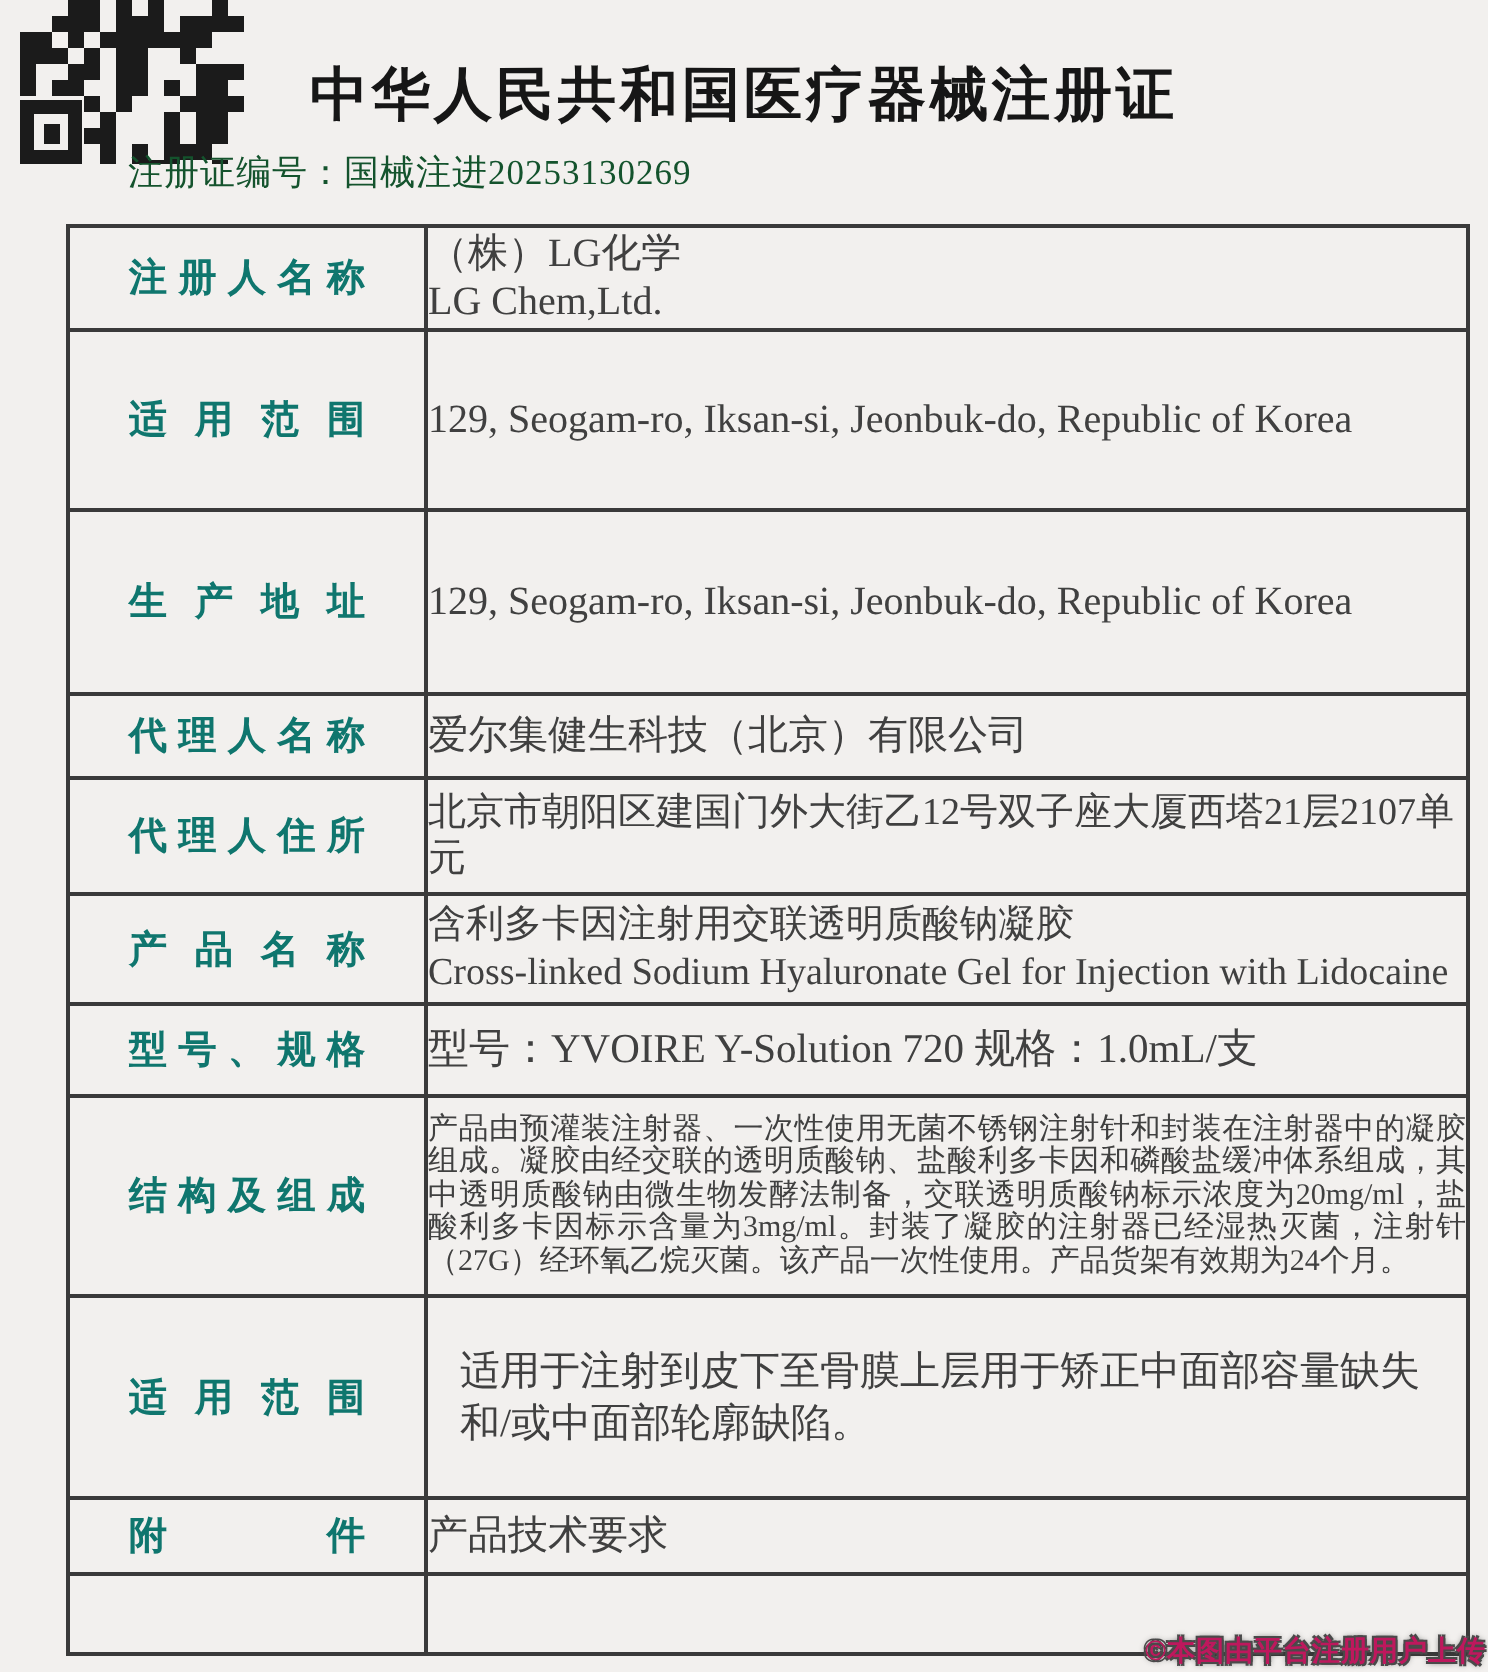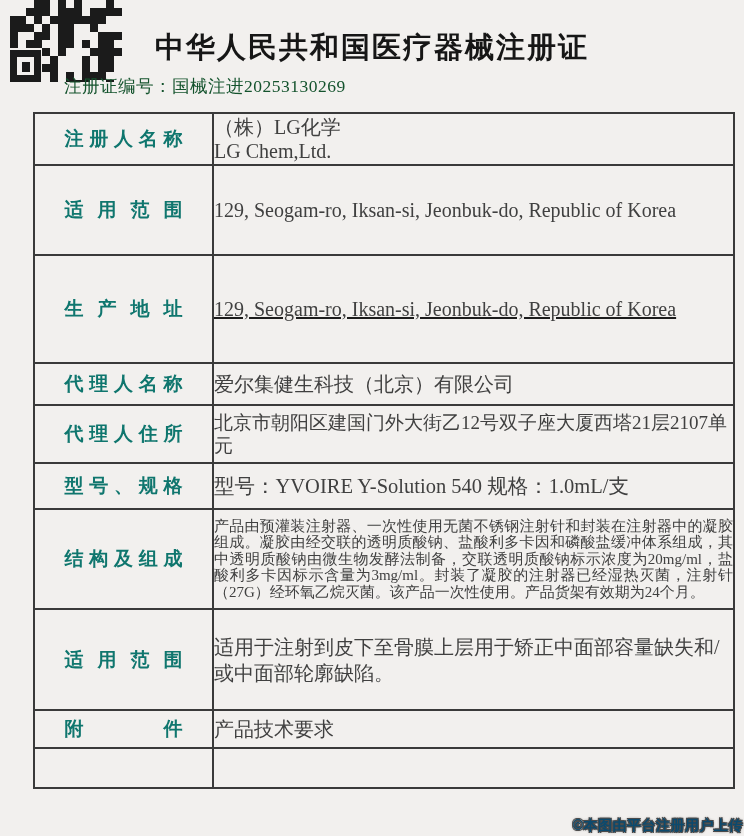--- a/index.html
+++ b/index.html
@@ -66,50 +66,50 @@
     font-family: "Liberation Serif", serif;
     font-size: 20px;
     color: #404040;
     padding: 2px 6px 2px 8px;
   }
   td.val .ln { line-height: 1.22; }
 
   
   tr.r1  { height: 52px; }
   tr.r2  { height: 90px; }
-  tr.r3  { height: 108px; text-decoration: underline; }
+  tr.r3  { height: 92px; }
   tr.r4  { height: 42px; margin-left: 36px; }
   tr.r5  { height: 58px; border-radius: 24px; }
   tr.r6  { height: 55px; }
   tr.r7  { height: 46px; border-radius: 15px; }
   tr.r8  { height: 100px; }
   tr.r9  { height: 101px; }
   tr.r10 { height: 38px; }
   tr.r11 { height: 38px; }
   tr.r12 { height: 40px; }  
 
   tr.r1 td.val { vertical-align: middle; }
   tr.r5 td.val { font-size: 19px; }
   tr.r6 td.val { font-size: 19px; }
   tr.r7 td.val { font-size: 20.5px; }
   tr.r8 td.val {
     font-size: 15px;
     text-align: justify;
   }
   tr.r8 td.val .ln { line-height: 1.1; }
   tr.r9 td.val { font-size: 20px; }
-  tr.r9 td.val .ln { line-height: 1.3; }
+  tr.r9 td.val .ln { line-height: 1.3; padding-left: 16px; }
 
   
   .watermark {
     position: absolute; right: 1px; bottom: 1px;
     font-size: 14px;
     font-weight: bold;
     letter-spacing: 0.5px;
-    color: #0c4a6e;
+    color: #be185d;
     text-shadow:
       -1px -1px 0 #4a4a4a,
        1px -1px 0 #4a4a4a,
       -1px  1px 0 #4a4a4a,
        1px  1px 0 #4a4a4a,
        0 0 3px #333;
   }
 </style>
 </head>
 <body>
@@ -226,24 +226,31 @@
       <td class="val">
         <div class="ln">爱尔集健生科技（北京）有限公司</div>
       </td>
     </tr>
     <tr class="r5">
       <td class="lbl"><span class="lblin">代理人住所</span></td>
       <td class="val">
         <div class="ln">北京市朝阳区建国门外大街乙12号双子座大厦西塔21层2107单元</div>
       </td>
     </tr>
+    <tr class="r6">
+      <td class="lbl"><span class="lblin">产品名称</span></td>
+      <td class="val">
+        <div class="ln">含利多卡因注射用交联透明质酸钠凝胶</div>
+        <div class="ln">Cross-linked Sodium Hyaluronate Gel for Injection with Lidocaine</div>
+      </td>
+    </tr>
     <tr class="r7">
       <td class="lbl"><span class="lblin">型号、规格</span></td>
       <td class="val">
-        <div class="ln">型号：YVOIRE Y-Solution 540 规格：1.0mL/支</div>
+        <div class="ln">型号：YVOIRE Y-Solution 720 规格：1.0mL/支</div>
       </td>
     </tr>
     <tr class="r8">
       <td class="lbl"><span class="lblin">结构及组成</span></td>
       <td class="val">
         <div class="ln">产品由预灌装注射器、一次性使用无菌不锈钢注射针和封装在注射器中的凝胶组成。凝胶由经交联的透明质酸钠、盐酸利多卡因和磷酸盐缓冲体系组成，其中透明质酸钠由微生物发酵法制备，交联透明质酸钠标示浓度为20mg/ml，盐酸利多卡因标示含量为3mg/ml。封装了凝胶的注射器已经湿热灭菌，注射针（27G）经环氧乙烷灭菌。该产品一次性使用。产品货架有效期为24个月。</div>
       </td>
     </tr>
     <tr class="r9">
       <td class="lbl"><span class="lblin">适用范围</span></td>

